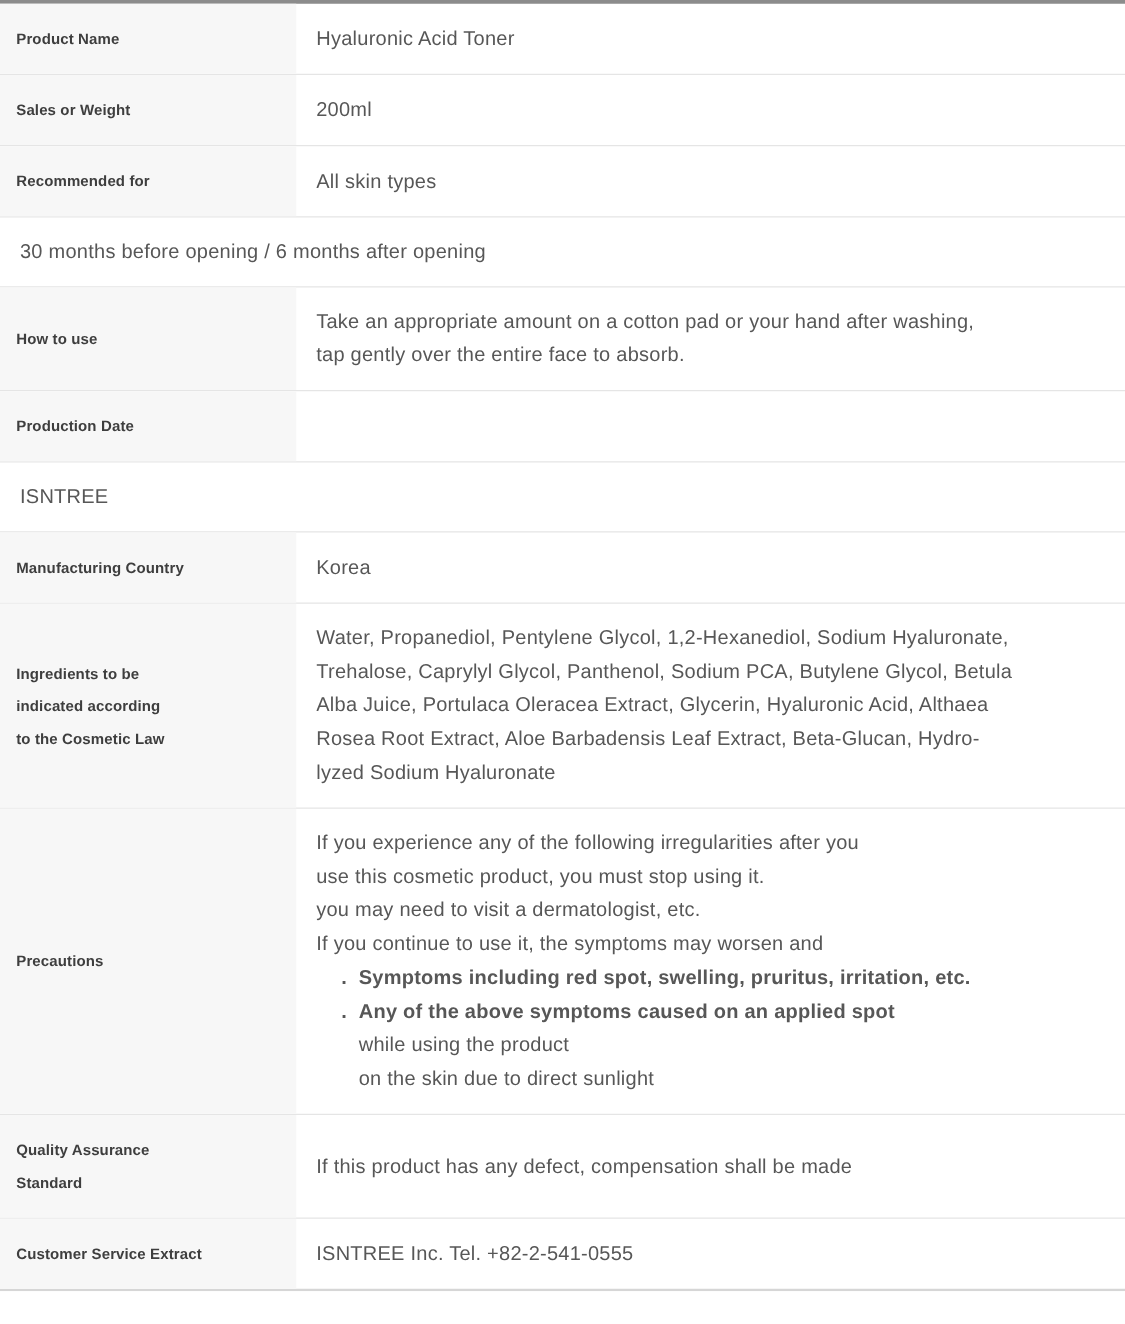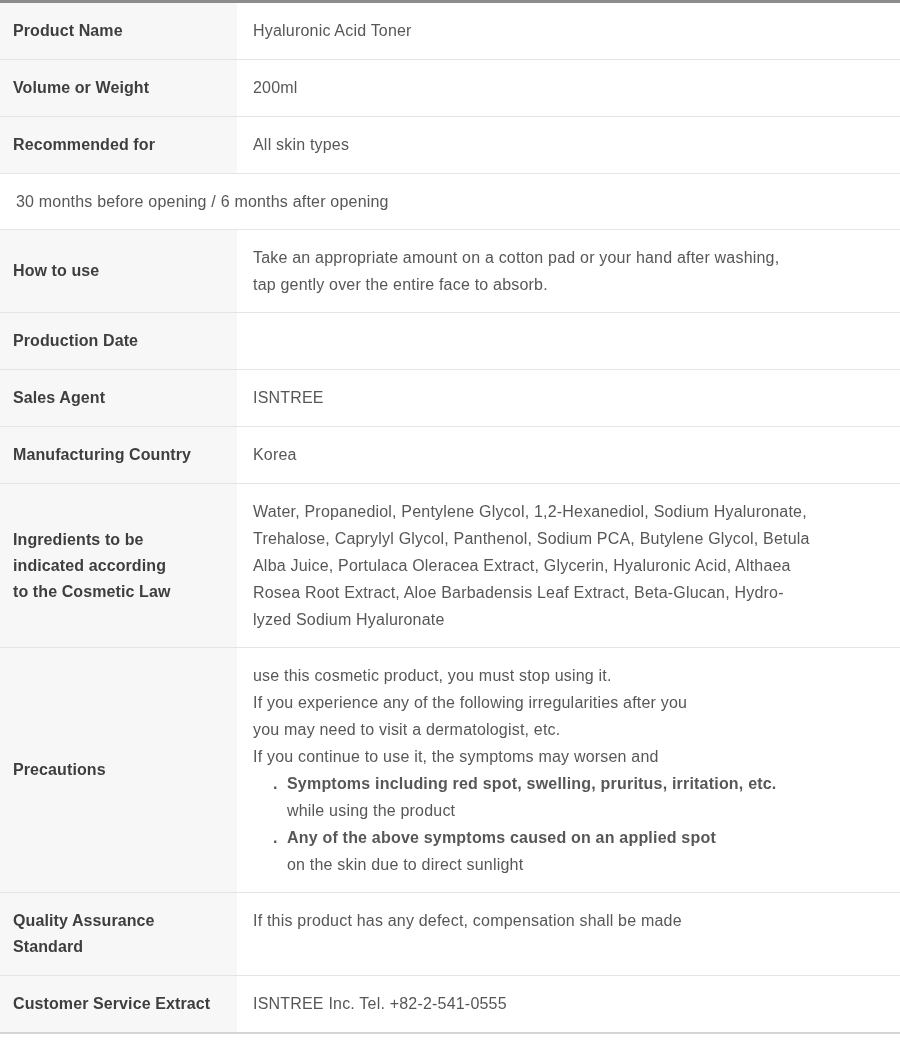--- a/index.html
+++ b/index.html
@@ -30,31 +30,32 @@
   .row:last-child{
     border-bottom:none;
   }
   .label-cell{
     width:237px;
     flex:0 0 237px;
     background:var(--label-bg);
     display:flex;
     align-items:center;
     padding:15px 10px 15px 13px;
-    font-size:16px;
+    font-size:12px;
     font-weight:bold;
     color:var(--label-text);
     line-height:26px;
     white-space:pre-line;
     letter-spacing:0.1px;
   }
   .value-cell{
     flex:1 1 auto;
     display:flex;
     flex-direction:column;
+    justify-content:center;
     padding:14px 16px;
     font-size:16px;
     color:var(--value-text);
     line-height:27px;
     letter-spacing:0.2px;
   }
   .line{
     white-space:nowrap;
     overflow:hidden;
   }
@@ -74,21 +75,21 @@
 <body>
 
 <div class="table">
     <div class="row">
       <div class="label-cell">Product Name</div>
       <div class="value-cell">
         <div class="line">Hyaluronic Acid Toner</div>
       </div>
     </div>
     <div class="row">
-      <div class="label-cell">Volume or Weight</div>
+      <div class="label-cell">Sales or Weight</div>
       <div class="value-cell">
         <div class="line">200ml</div>
       </div>
     </div>
     <div class="row">
       <div class="label-cell">Recommended for</div>
       <div class="value-cell">
         <div class="line">All skin types</div>
       </div>
     </div>
@@ -101,21 +102,20 @@
       <div class="label-cell">How to use</div>
       <div class="value-cell">
         <div class="line">Take an appropriate amount on a cotton pad or your hand after washing,</div>
         <div class="line">tap gently over the entire face to absorb.</div>
       </div>
     </div>
     <div class="row">
       <div class="label-cell">Production Date</div>
     </div>
     <div class="row">
-      <div class="label-cell">Sales Agent</div>
       <div class="value-cell">
         <div class="line">ISNTREE</div>
       </div>
     </div>
     <div class="row">
       <div class="label-cell">Manufacturing Country</div>
       <div class="value-cell">
         <div class="line">Korea</div>
       </div>
     </div>
@@ -127,27 +127,27 @@
         <div class="line">Water, Propanediol, Pentylene Glycol, 1,2-Hexanediol, Sodium Hyaluronate,</div>
         <div class="line">Trehalose, Caprylyl Glycol, Panthenol, Sodium PCA, Butylene Glycol, Betula</div>
         <div class="line">Alba Juice, Portulaca Oleracea Extract, Glycerin, Hyaluronic Acid, Althaea</div>
         <div class="line">Rosea Root Extract, Aloe Barbadensis Leaf Extract, Beta-Glucan, Hydro-</div>
         <div class="line">lyzed Sodium Hyaluronate</div>
       </div>
     </div>
     <div class="row">
       <div class="label-cell">Precautions</div>
       <div class="value-cell">
+        <div class="line">If you experience any of the following irregularities after you</div>
         <div class="line">use this cosmetic product, you must stop using it.</div>
-        <div class="line">If you experience any of the following irregularities after you</div>
         <div class="line">you may need to visit a dermatologist, etc.</div>
         <div class="line">If you continue to use it, the symptoms may worsen and</div>
         <div class="line bullet"><span class="dot">.</span><span>Symptoms including red spot, swelling, pruritus, irritation, etc.</span></div>
+        <div class="line bullet"><span class="dot">.</span><span>Any of the above symptoms caused on an applied spot</span></div>
         <div class="line cont">while using the product</div>
-        <div class="line bullet"><span class="dot">.</span><span>Any of the above symptoms caused on an applied spot</span></div>
         <div class="line cont">on the skin due to direct sunlight</div>
       </div>
     </div>
     <div class="row">
       <div class="label-cell">Quality Assurance
 Standard</div>
       <div class="value-cell">
         <div class="line">If this product has any defect, compensation shall be made</div>
       </div>
     </div>

